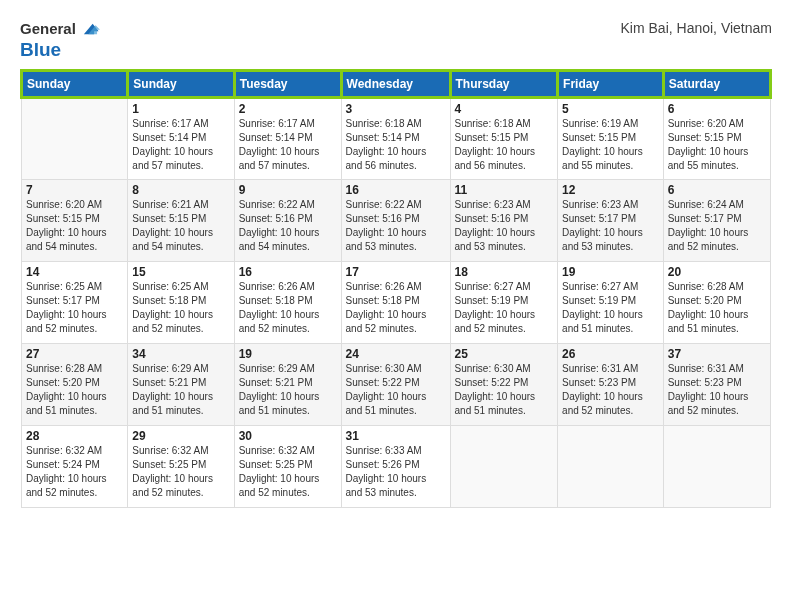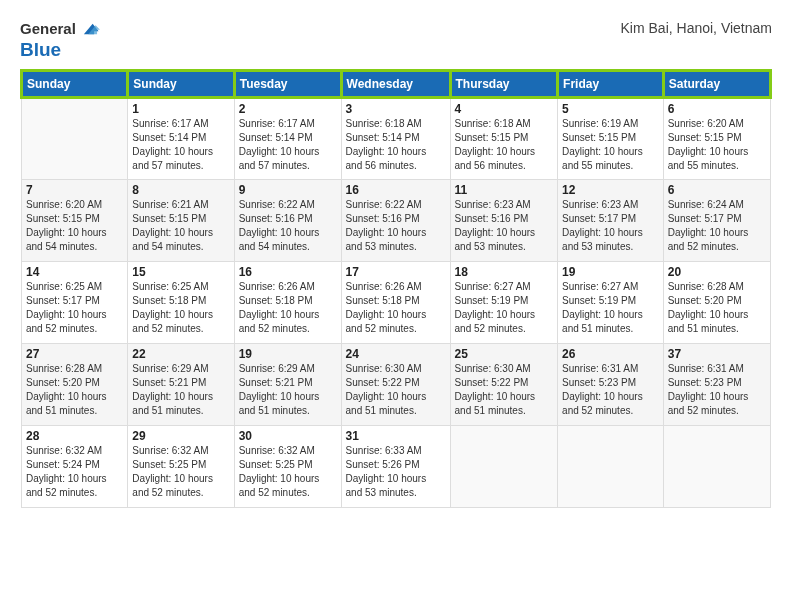--- a/index.html
+++ b/index.html
@@ -224,21 +224,21 @@
             <span class="day-number">20</span>
             <div class="day-info">Sunrise: 6:28 AM<br>Sunset: 5:20 PM<br>Daylight: 10 hours and 51 minutes.</div>
           </td>
         </tr>
         <tr class="alt-row">
           <td>
             <span class="day-number">27</span>
             <div class="day-info">Sunrise: 6:28 AM<br>Sunset: 5:20 PM<br>Daylight: 10 hours and 51 minutes.</div>
           </td>
           <td>
-            <span class="day-number">22</span>
+            <span class="day-number">34</span>
             <div class="day-info">Sunrise: 6:29 AM<br>Sunset: 5:21 PM<br>Daylight: 10 hours and 51 minutes.</div>
           </td>
           <td>
             <span class="day-number">19</span>
             <div class="day-info">Sunrise: 6:29 AM<br>Sunset: 5:21 PM<br>Daylight: 10 hours and 51 minutes.</div>
           </td>
           <td>
             <span class="day-number">24</span>
             <div class="day-info">Sunrise: 6:30 AM<br>Sunset: 5:22 PM<br>Daylight: 10 hours and 51 minutes.</div>
           </td>

